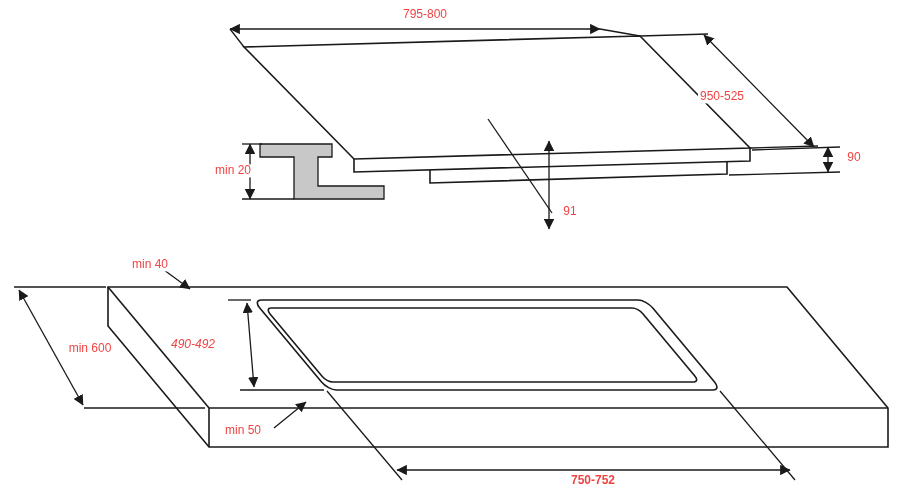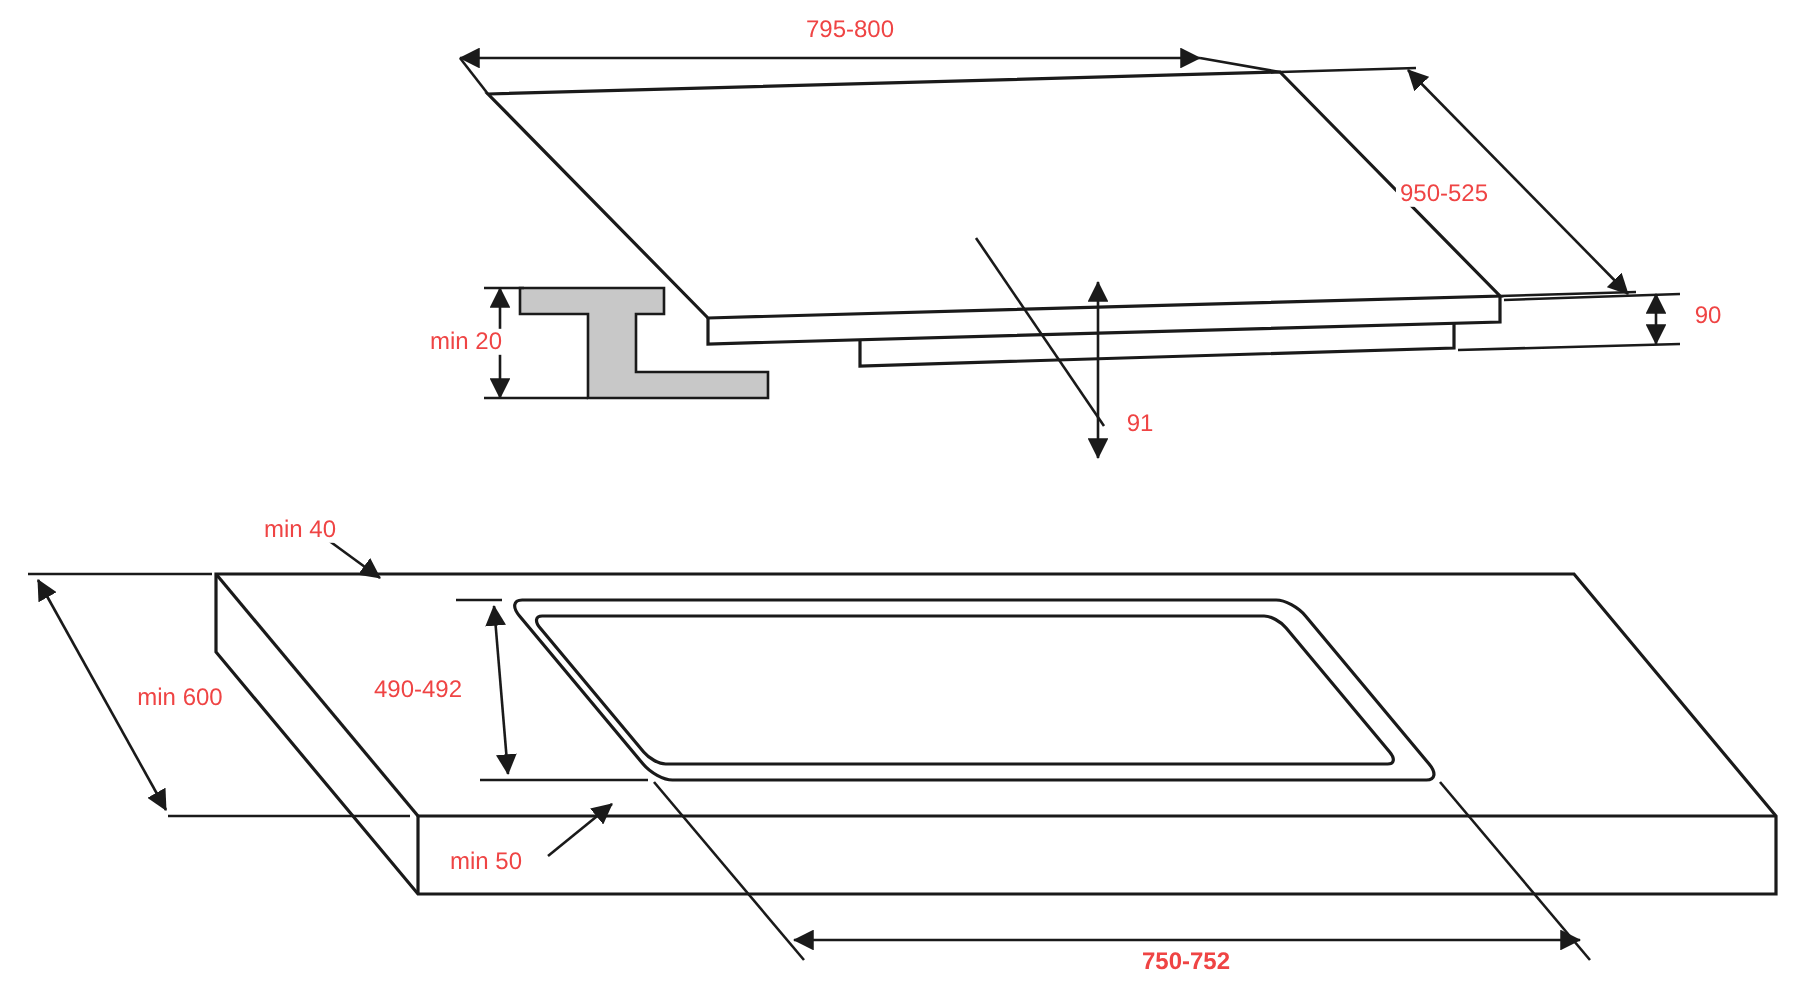--- a/index.html
+++ b/index.html
@@ -101,17 +101,17 @@
   </svg>
 
   <div class="dim-label" style="left:425px;top:15px;">795-800</div>
   <div class="dim-label" style="left:722px;top:97px;">950-525</div>
   <div class="dim-label" style="left:854px;top:158px;">90</div>
   <div class="dim-label" style="left:570px;top:212px;">91</div>
   <div class="dim-label" style="left:205px;top:171px;margin-left:28px;">min 20</div>
 
   <div class="dim-label" style="left:150px;top:265px;">min 40</div>
   <div class="dim-label" style="left:62px;top:349px;margin-left:28px;">min 600</div>
-  <div class="dim-label" style="left:209px;top:345px;">490-492</div>
+  <div class="dim-label" style="left:193px;top:345px;font-style:italic;">490-492</div>
   <div class="dim-label" style="left:243px;top:431px;text-align:right;">min 50</div>
   <div class="dim-label" style="left:593px;top:481px;font-weight:bold;">750-752</div>
 
 </div>
 
 </body></html>

